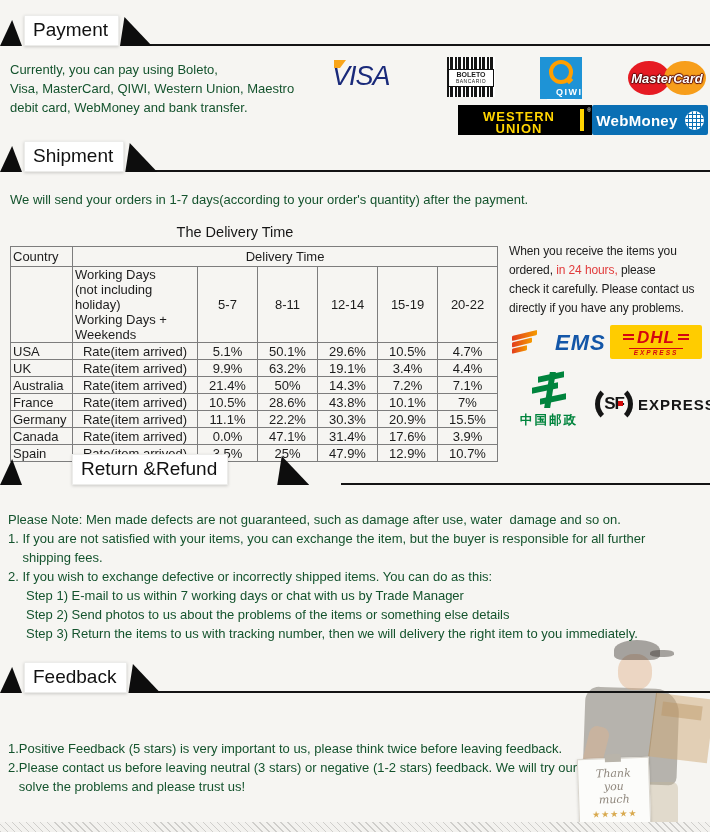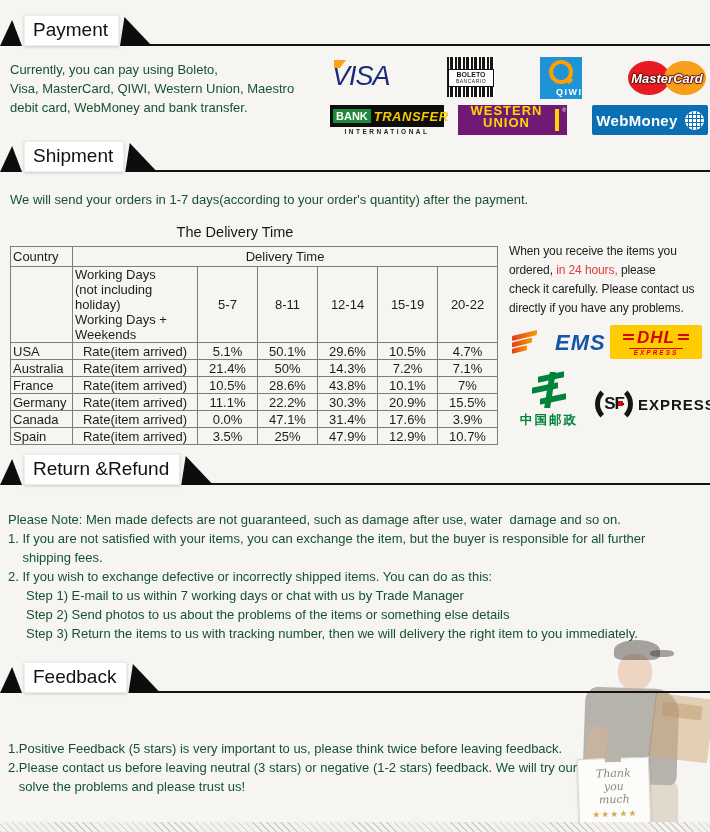--- a/index.html
+++ b/index.html
@@ -35,21 +35,21 @@
   .logo-mc { left:300px; top:6px; width:78px; height:34px; }
   .mc-red    { position:absolute; left:0;  top:0; width:42px; height:34px; background:#e61b23; border-radius:50%; }
   .mc-orange { position:absolute; right:0; top:0; width:42px; height:34px; background:#f79e1b; border-radius:50%; }
   .mc-text { position:absolute; left:0; right:0; top:10px; text-align:center; color:#fff; font-weight:bold; font-style:italic; font-size:13px;
     text-shadow:0 1px 1px #5b0d0d,0 -1px 1px #5b0d0d,1px 0 1px #5b0d0d,-1px 0 1px #5b0d0d; }
   .logo-bt-wrap { left:2px; top:50px; width:114px; }
   .bt-bar { height:22px; background:#0d0d0d; display:flex; align-items:center; padding:0 3px; }
   .bt-bank { background:#1d8a3a; color:#fff; font-weight:bold; font-size:11px; padding:1px 3px; }
   .bt-transfer { color:#f7c800; font-weight:bold; font-style:italic; font-size:13px; margin-left:3px; letter-spacing:.5px; }
   .bt-intl { text-align:center; font-size:6.5px; letter-spacing:2.5px; color:#222; margin-top:1px; font-weight:bold; }
-  .logo-wu { left:130px; top:50px; width:109px; height:30px; background:#701a75; display:flex; align-items:flex-start; position:relative; }
+  .logo-wu { left:130px; top:50px; width:134px; height:30px; background:#000000; display:flex; align-items:flex-end; position:relative; }
   .wu-text { flex:1; color:#ffd400; font-weight:bold; font-size:13px; line-height:12px; text-align:center; letter-spacing:1px; padding-right:12px; }
   .wu-bar { position:absolute; right:8px; top:4px; bottom:4px; width:4px; background:#ffd400; }
   .wu-r { position:absolute; right:1px; top:2px; color:#fff; font-size:5px; }
   .logo-wm { left:264px; top:50px; width:116px; height:30px; background:#0a6fb4; border-radius:2px; display:flex; align-items:center; justify-content:center; gap:7px; }
   .wm-text { color:#fff; font-size:15px; font-weight:bold; letter-spacing:.3px; }
   .wm-globe { width:19px; height:19px; background:#fff; border-radius:50%; position:relative; overflow:hidden; }
   .wm-globe::before { content:""; position:absolute; inset:0; border-radius:50%;
     background:repeating-linear-gradient(0deg,transparent 0 3px,#0a6fb4 3px 4px),repeating-linear-gradient(90deg,transparent 0 3px,#0a6fb4 3px 4px); }
   
   .table-title { position:absolute; left:10px; top:224px; width:450px; text-align:center; font-size:14.5px; color:#161616; }
@@ -146,27 +146,20 @@
     <div class="logo-qiwi">
       <div class="qiwi-q"></div>
       <div class="qiwi-text">QIWI</div>
       <div class="qiwi-line"></div>
     </div>
     <div class="logo-mc">
       <div class="mc-red"></div>
       <div class="mc-orange"></div>
       <div class="mc-text">MasterCard</div>
     </div>
-    <div class="logo-bt-wrap">
-      <div class="bt-bar">
-        <span class="bt-bank">BANK</span>
-        <span class="bt-transfer">TRANSFER</span>
-      </div>
-      <div class="bt-intl">INTERNATIONAL</div>
-    </div>
     <div class="logo-wu">
       <div class="wu-text">
         <div>WESTERN</div>
         <div>UNION</div>
       </div>
       <div class="wu-bar"></div>
       <div class="wu-r">®</div>
     </div>
     <div class="logo-wm">
       <span class="wm-text">WebMoney</span>
@@ -214,20 +207,29 @@
     <tr class="r-data">
       <td class="c-country">USA</td>
       <td class="c-rate">Rate(item arrived)</td>
       <td class="c-pct">5.1%</td>
       <td class="c-pct">50.1%</td>
       <td class="c-pct">29.6%</td>
       <td class="c-pct">10.5%</td>
       <td class="c-pct">4.7%</td>
     </tr>
     <tr class="r-data">
+      <td class="c-country">UK</td>
+      <td class="c-rate">Rate(item arrived)</td>
+      <td class="c-pct">9.9%</td>
+      <td class="c-pct">63.2%</td>
+      <td class="c-pct">19.1%</td>
+      <td class="c-pct">3.4%</td>
+      <td class="c-pct">4.4%</td>
+    </tr>
+    <tr class="r-data">
       <td class="c-country">Australia</td>
       <td class="c-rate">Rate(item arrived)</td>
       <td class="c-pct">21.4%</td>
       <td class="c-pct">50%</td>
       <td class="c-pct">14.3%</td>
       <td class="c-pct">7.2%</td>
       <td class="c-pct">7.1%</td>
     </tr>
     <tr class="r-data">
       <td class="c-country">France</td>
@@ -301,21 +303,21 @@
     </div>
     <div class="logo-sf">
       <div class="sf-circle">
         <span class="sf-text">SF</span>
         <div class="sf-dot"></div>
       </div>
       <span class="sf-express">EXPRESS</span>
     </div>
   </div>
 
-  <div class="sec-header" style="top:455px;">
+  <div class="sec-header" style="top:455px;gap:48px;">
     <div class="tri-left"></div>
     <div class="sec-label">Return &amp;Refund</div>
     <div class="tri-right"></div>
     <div class="sec-line"></div>
   </div>
 
   <div class="body-text" style="left:8px; top:510px; width:700px;">Please Note: Men made defects are not guaranteed, such as damage after use, water  damage and so on.
 1. If you are not satisfied with your items, you can exchange the item, but the buyer is responsible for all further
     shipping fees.
 2. If you wish to exchange defective or incorrectly shipped items. You can do as this:

